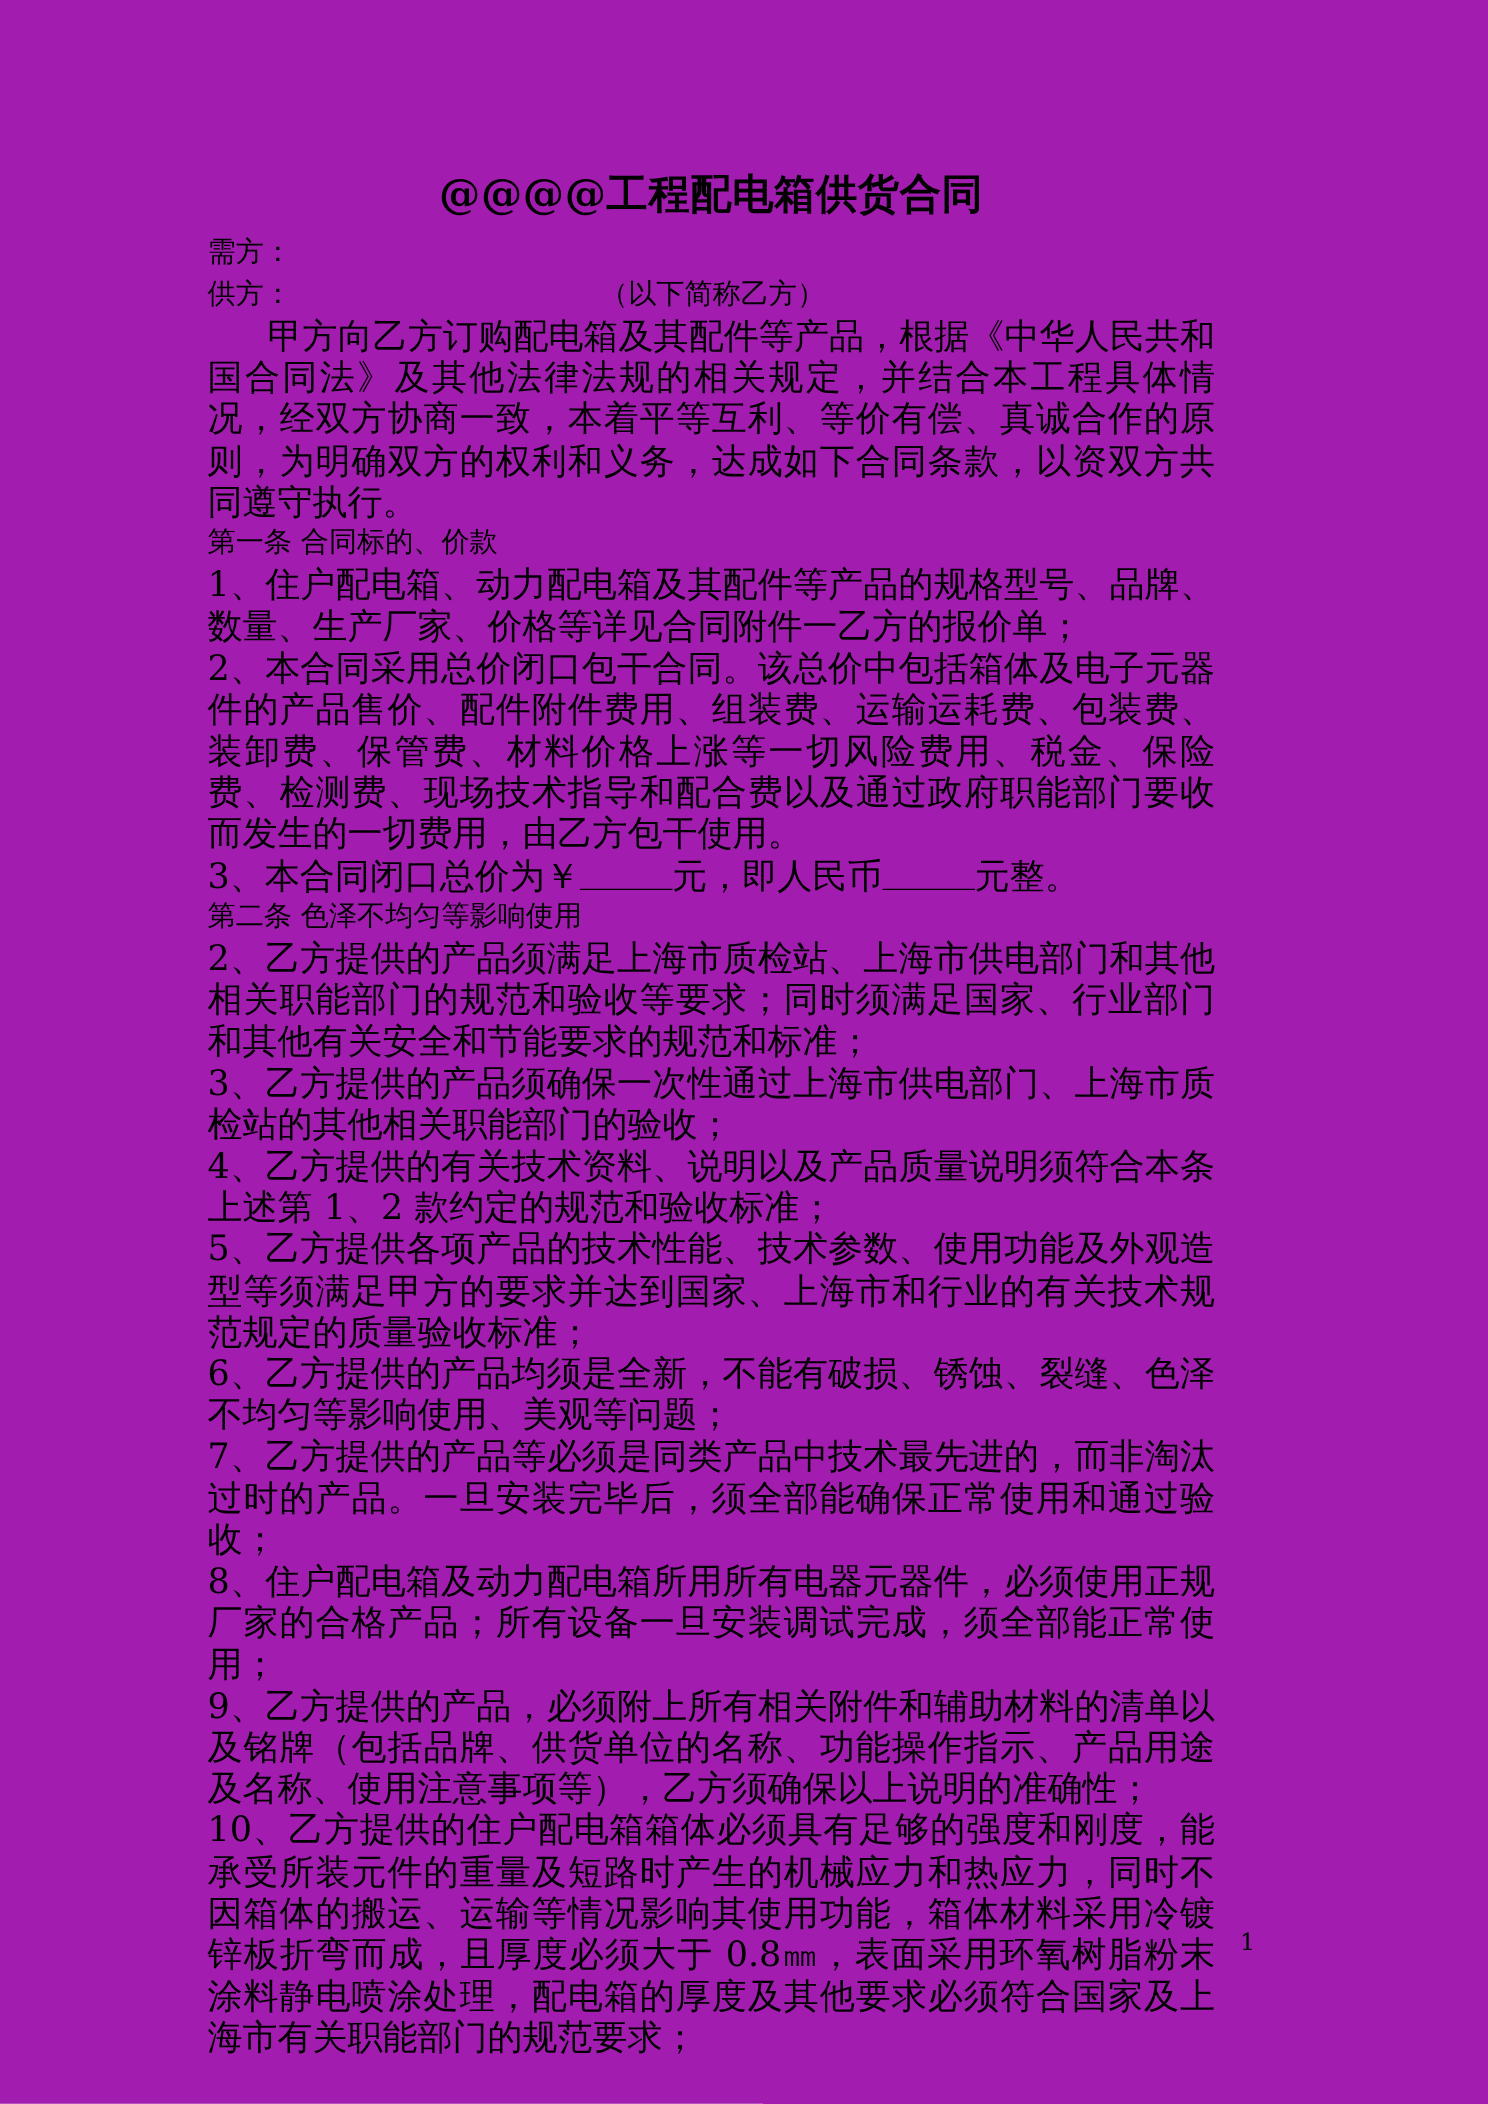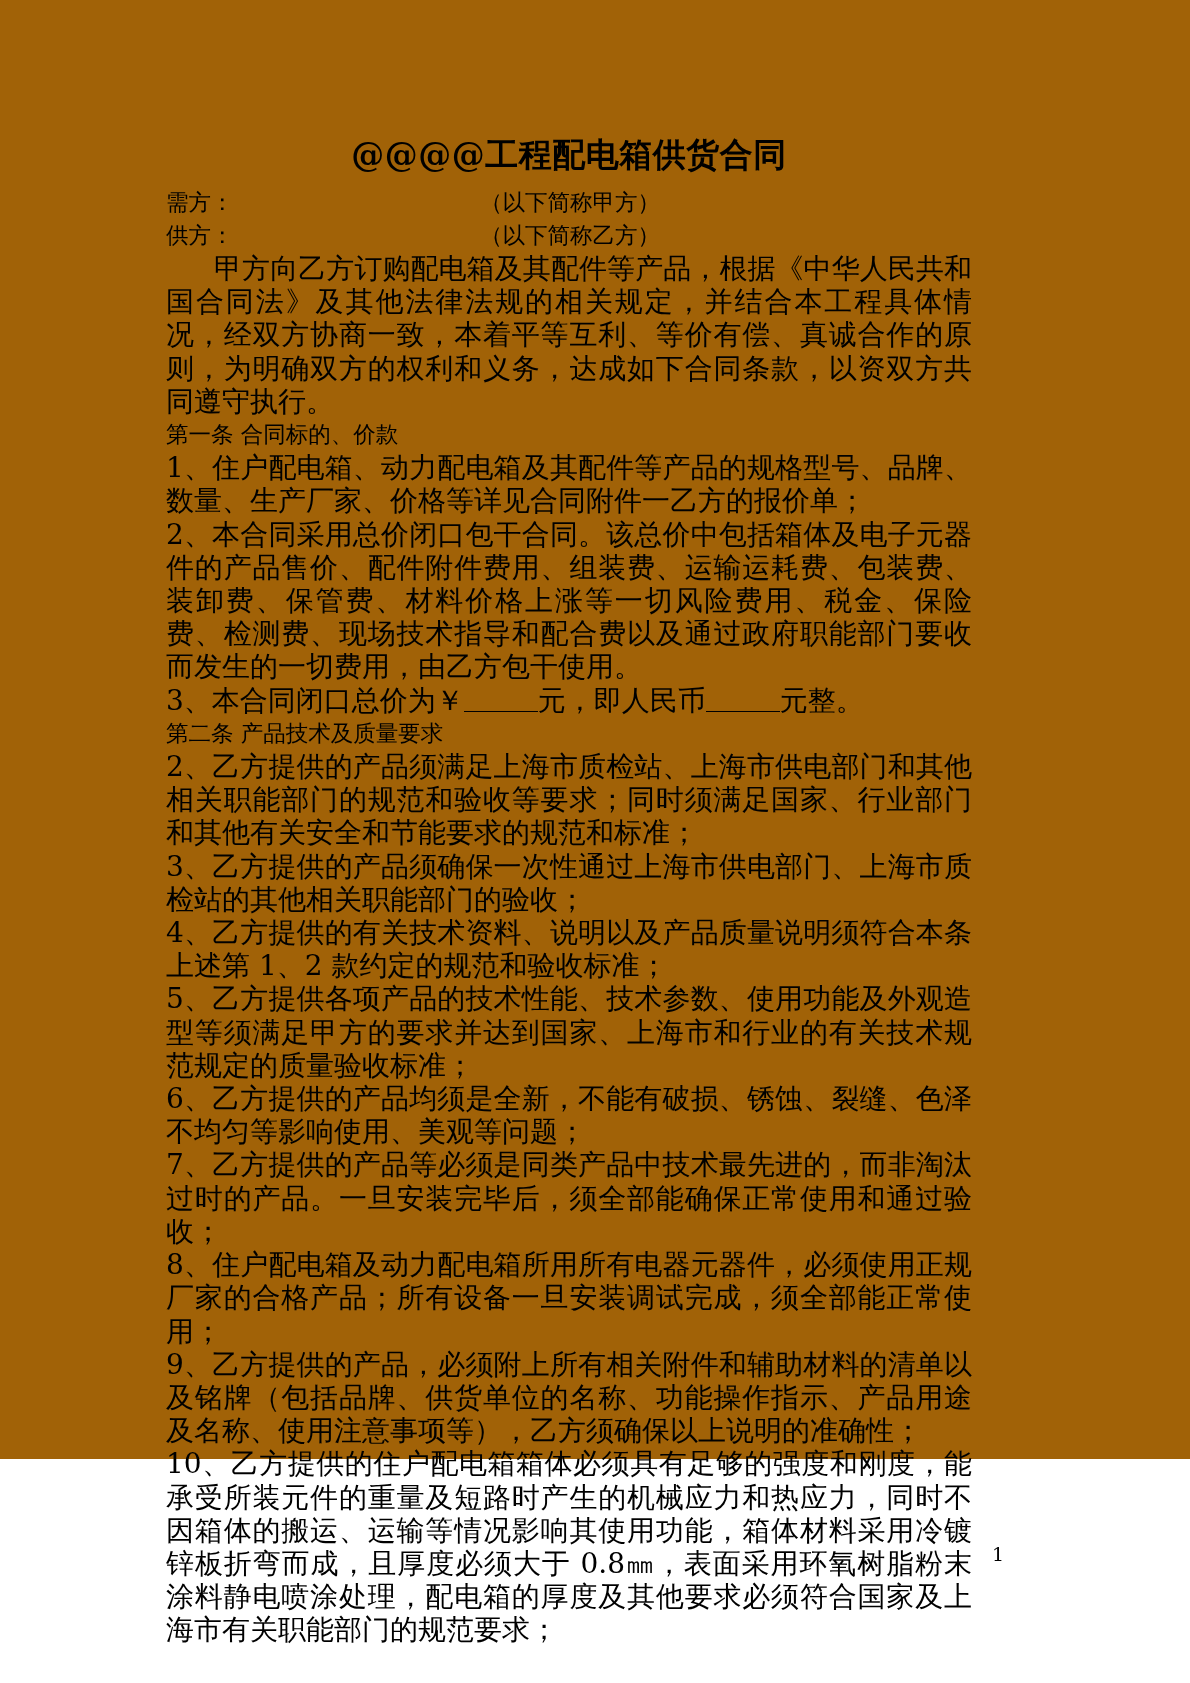--- a/index.html
+++ b/index.html
@@ -13,22 +13,22 @@
     position: relative;
     font-family: "DejaVu Serif", "Liberation Serif", serif;
     color: #000000;
     overflow: hidden;
   }
 
   .page {
     position: absolute;
     left: 0; top: 0;
     width: 1190px;
-    height: 1459px;
-    background: #a16207;
+    height: 1683px;
+    background: #a21caf;
   }
 
   .content {
     position: absolute;
     left: 166px;
     top: 130px;
     width: 806px;
   }
 
   .doc-title {
@@ -98,37 +98,36 @@
 <body>
 
 <div class="page">
 
   <div class="content">
 
     <h1 class="doc-title">@@@@工程配电箱供货合同</h1>
 
     <div class="party-row">
       <span class="party-label">需方：</span>
-      <span class="party-alias">（以下简称甲方）</span>
     </div>
 
     <div class="party-row">
       <span class="party-label">供方：</span>
       <span class="party-alias">（以下简称乙方）</span>
     </div>
 
     <p class="para indent">甲方向乙方订购配电箱及其配件等产品，根据《中华人民共和国合同法》及其他法律法规的相关规定，并结合本工程具体情况，经双方协商一致，本着平等互利、等价有偿、真诚合作的原则，为明确双方的权利和义务，达成如下合同条款，以资双方共同遵守执行。</p>
 
     <p class="heading">第一条 合同标的、价款</p>
     <p class="para">1、住户配电箱、动力配电箱及其配件等产品的规格型号、品牌、数量、生产厂家、价格等详见合同附件一乙方的报价单；</p>
     <p class="para">2、本合同采用总价闭口包干合同。该总价中包括箱体及电子元器件的产品售价、配件附件费用、组装费、运输运耗费、包装费、装卸费、保管费、材料价格上涨等一切风险费用、税金、保险费、检测费、现场技术指导和配合费以及通过政府职能部门要收而发生的一切费用，由乙方包干使用。</p>
 
     <p class="para"><span>3、本合同闭口总价为￥</span><span class="blank"></span><span>元，即人民币</span><span class="blank"></span><span>元整。</span></p>
 
-    <p class="heading">第二条 产品技术及质量要求</p>
+    <p class="heading">第二条 色泽不均匀等影响使用</p>
     <p class="para">2、乙方提供的产品须满足上海市质检站、上海市供电部门和其他相关职能部门的规范和验收等要求；同时须满足国家、行业部门和其他有关安全和节能要求的规范和标准；</p>
     <p class="para">3、乙方提供的产品须确保一次性通过上海市供电部门、上海市质检站的其他相关职能部门的验收；</p>
     <p class="para">4、乙方提供的有关技术资料、说明以及产品质量说明须符合本条上述第 1、2 款约定的规范和验收标准；</p>
     <p class="para">5、乙方提供各项产品的技术性能、技术参数、使用功能及外观造型等须满足甲方的要求并达到国家、上海市和行业的有关技术规范规定的质量验收标准；</p>
     <p class="para">6、乙方提供的产品均须是全新，不能有破损、锈蚀、裂缝、色泽不均匀等影响使用、美观等问题；</p>
     <p class="para">7、乙方提供的产品等必须是同类产品中技术最先进的，而非淘汰过时的产品。一旦安装完毕后，须全部能确保正常使用和通过验收；</p>
     <p class="para">8、住户配电箱及动力配电箱所用所有电器元器件，必须使用正规厂家的合格产品；所有设备一旦安装调试完成，须全部能正常使用；</p>
     <p class="para">9、乙方提供的产品，必须附上所有相关附件和辅助材料的清单以及铭牌（包括品牌、供货单位的名称、功能操作指示、产品用途及名称、使用注意事项等），乙方须确保以上说明的准确性；</p>
     <p class="para">10、乙方提供的住户配电箱箱体必须具有足够的强度和刚度，能承受所装元件的重量及短路时产生的机械应力和热应力，同时不因箱体的搬运、运输等情况影响其使用功能，箱体材料采用冷镀锌板折弯而成，且厚度必须大于 0.8㎜，表面采用环氧树脂粉末涂料静电喷涂处理，配电箱的厚度及其他要求必须符合国家及上海市有关职能部门的规范要求；</p>
 

